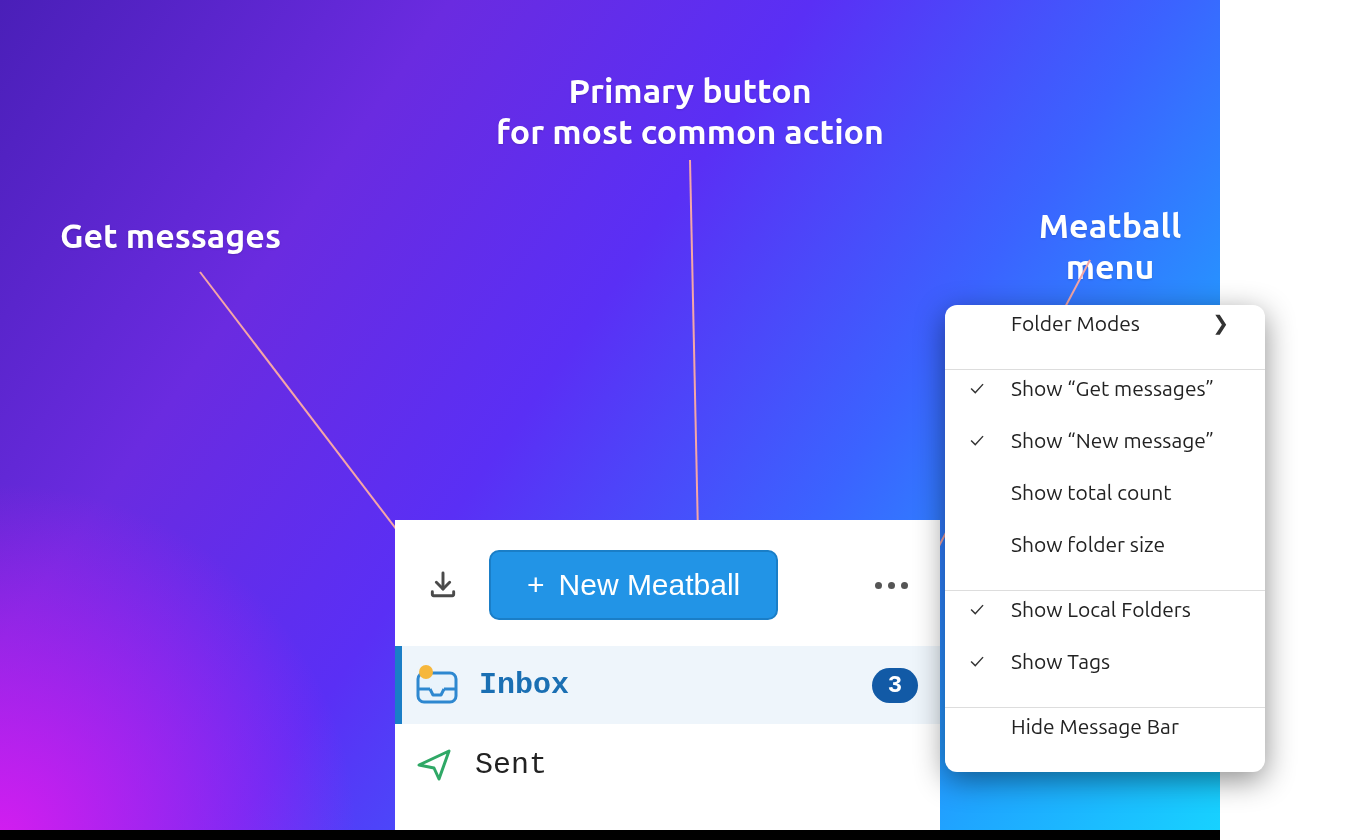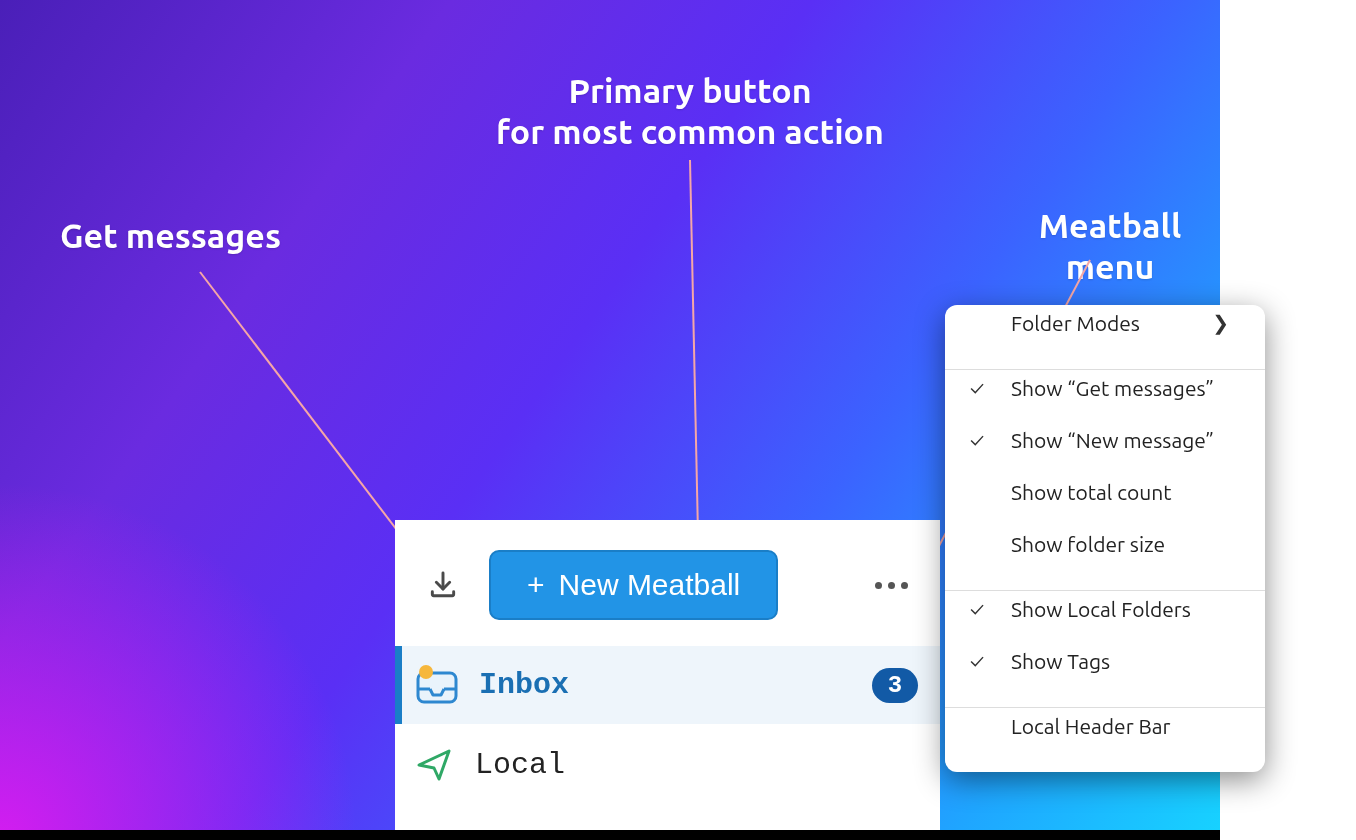--- a/index.html
+++ b/index.html
@@ -198,21 +198,21 @@
         </span>
         <span class="label">Inbox</span>
         <span class="badge">3</span>
       </div>
       <div class="folder-row sent">
         <span class="sent-icon">
           <svg width="40" height="40" viewBox="0 0 40 40">
             <path d="M4 20 L34 6 L24 34 L19 23 Z" fill="none" stroke="#2fa866" stroke-width="3" stroke-linejoin="round"></path>
           </svg>
         </span>
-        <span class="label">Local</span>
+        <span class="label">Sent</span>
       </div>
     </div>
   </div>
 
   <div class="popup">
     <div class="row">
       <span class="check"></span>
       <span class="rlabel">Folder Modes</span>
       <span class="chev">❯</span>
     </div>
@@ -238,17 +238,17 @@
       <span class="check">✓</span>
       <span class="rlabel">Show Local Folders</span>
     </div>
     <div class="row">
       <span class="check">✓</span>
       <span class="rlabel">Show Tags</span>
     </div>
     <hr>
     <div class="row">
       <span class="check"></span>
-      <span class="rlabel">Local Header Bar</span>
+      <span class="rlabel">Hide Message Bar</span>
     </div>
   </div>
 
 </div>
 
 </body></html>

